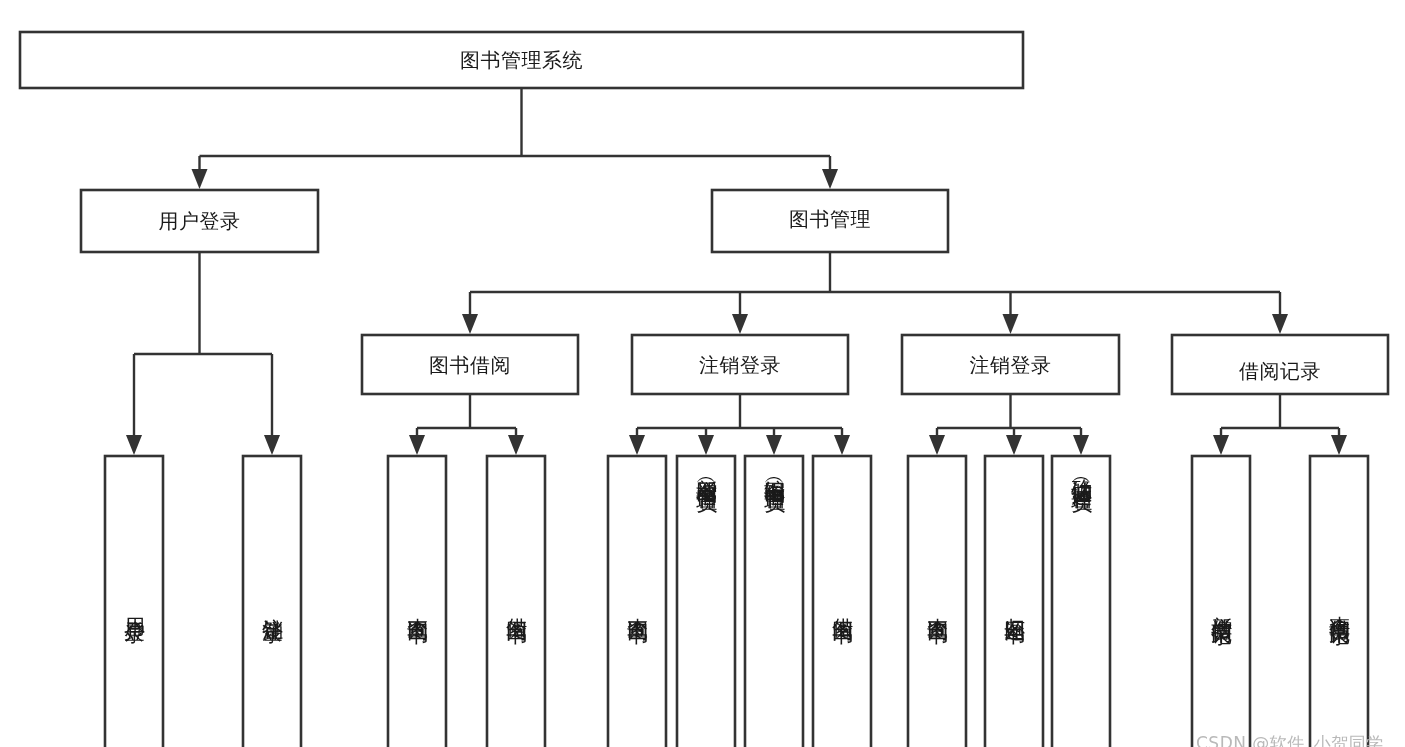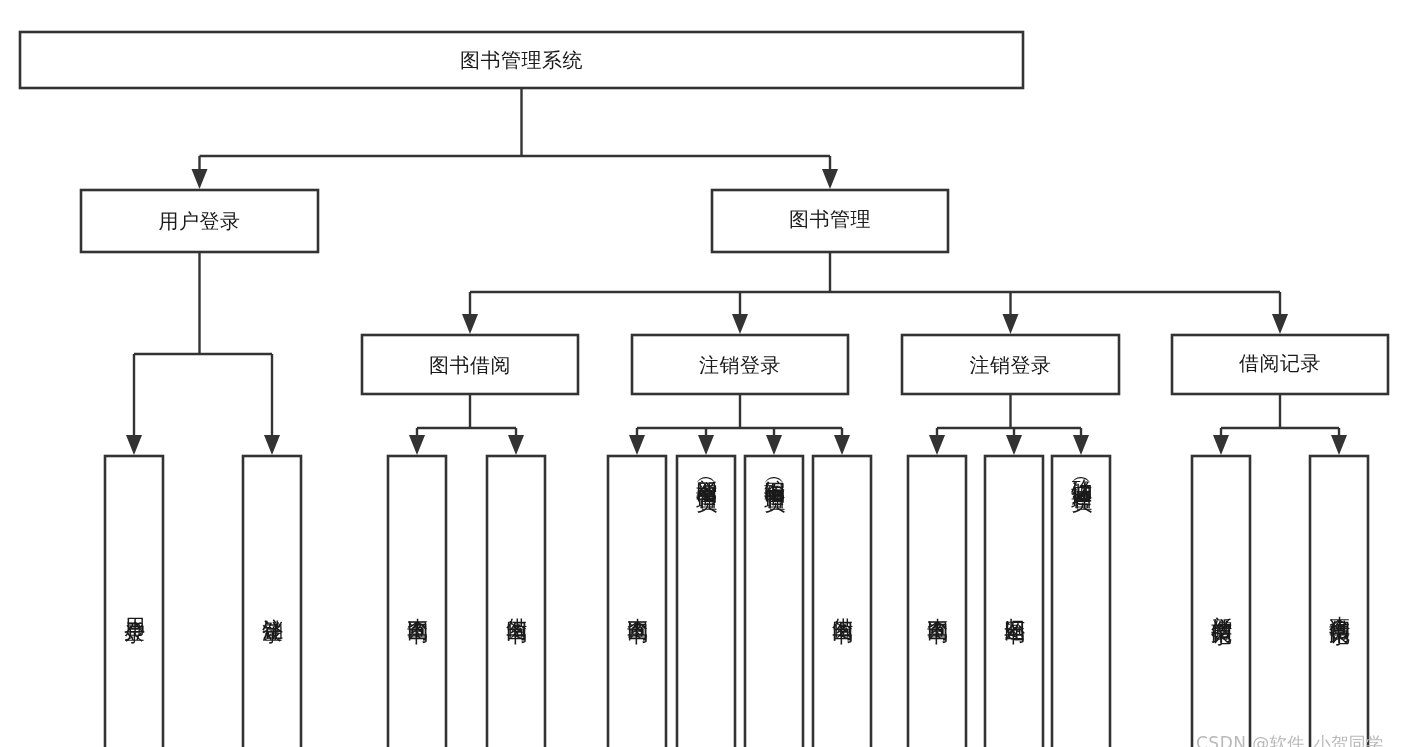--- a/index.html
+++ b/index.html
@@ -163,21 +163,21 @@
       </g>
   </svg>
 
   <div id="labels-layer">
       <div class="node-label horiz" style="left: 20px; top: 12px; width: 1003px; height: 56px;">图书管理系统</div>
       <div class="node-label horiz" style="left: 81px; top: 170px; width: 237px; height: 62px;">用户登录</div>
       <div class="node-label horiz" style="left: 712px; top: 170px; width: 236px; height: 62px; font-family: Liberation Mono, monospace;">图书管理</div>
       <div class="node-label horiz" style="left: 362px; top: 315px; width: 216px; height: 59px;">图书借阅</div>
       <div class="node-label horiz" style="left: 632px; top: 315px; width: 216px; height: 59px;">注销登录</div>
       <div class="node-label horiz" style="left: 902px; top: 315px; width: 217px; height: 59px;">注销登录</div>
-      <div class="node-label horiz" style="left: 1172px; top: 313px; width: 216px; height: 59px;">借阅记录</div>
+      <div class="node-label horiz" style="left: 1172px; top: 321px; width: 216px; height: 59px;">借阅记录</div>
       <div class="node-label vert centered" style="left: 105px; top: 436px; width: 58px; height: 297px;">用户登录</div>
       <div class="node-label vert centered" style="left: 243px; top: 436px; width: 58px; height: 297px;">注销登录</div>
       <div class="node-label vert centered" style="left: 388px; top: 436px; width: 58px; height: 297px;">查询图书</div>
       <div class="node-label vert centered" style="left: 487px; top: 436px; width: 58px; height: 297px;">借阅图书</div>
       <div class="node-label vert centered" style="left: 608px; top: 436px; width: 58px; height: 297px;">查询图书</div>
       <div class="node-label vert" style="left: 677px; top: 436px; width: 58px; height: 297px;">新增图书（管理员）</div>
       <div class="node-label vert" style="left: 745px; top: 436px; width: 58px; height: 297px;">编辑图书（管理员）</div>
       <div class="node-label vert centered" style="left: 813px; top: 436px; width: 58px; height: 297px;">借阅图书</div>
       <div class="node-label vert centered" style="left: 908px; top: 436px; width: 58px; height: 297px;">查询图书</div>
       <div class="node-label vert centered" style="left: 985px; top: 436px; width: 58px; height: 297px;">归还图书</div>

